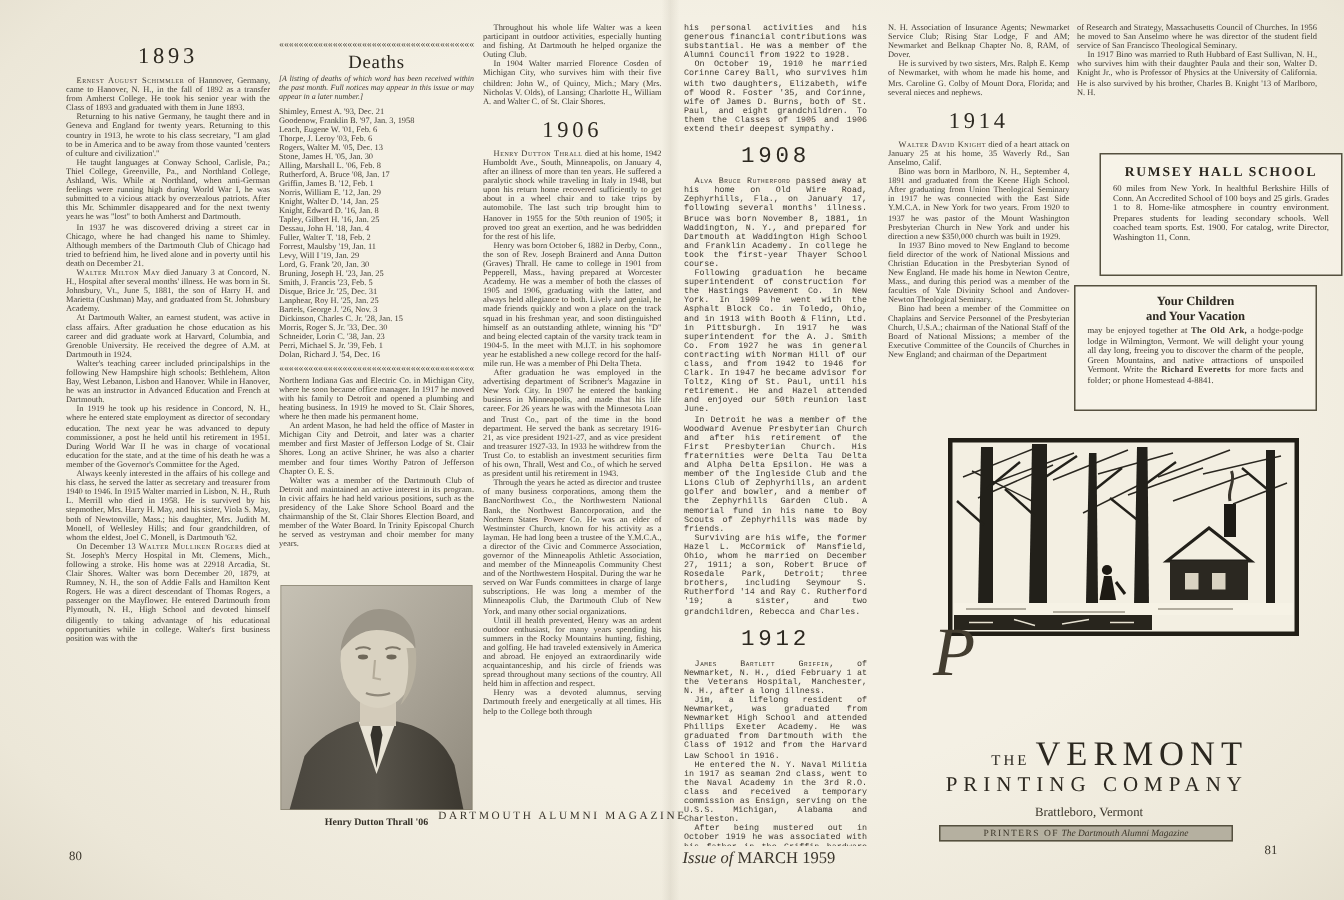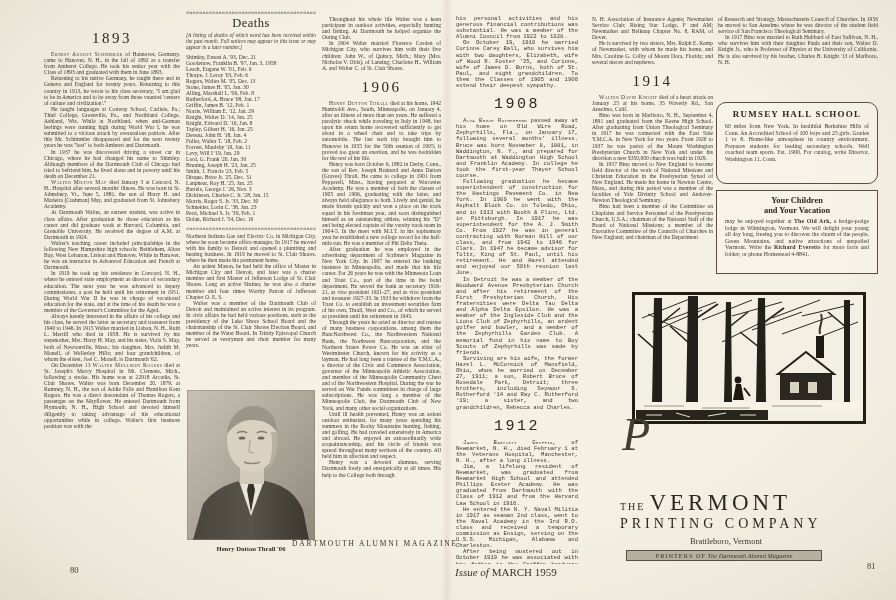--- a/index.html
+++ b/index.html
@@ -17,41 +17,41 @@
   .section-head{font-size:12.5px;line-height:13px;text-align:center;letter-spacing:0.5px;margin:2px 0 3px;color:#2c2820;}
   .ornament-row{text-align:center;font-size:6.5px;line-height:7px;letter-spacing:0;color:#4a453a;white-space:nowrap;overflow:hidden;margin:2px 0 2px;}
   .bracket-note{font-style:italic;font-size:5.3px;line-height:5.9px;text-align:justify;margin:1px 0 3px;}
   .death-list{margin:1px 0 2px;}
   .death-item{font-size:5.6px;line-height:6.0px;white-space:nowrap;overflow:hidden;}
   .photo-fig{position:absolute;left:187px;top:390px;width:128px;height:150px;}
   .photo-caption{position:absolute;left:178px;top:545px;width:146px;text-align:center;
     font-size:6.6px;font-weight:bold;color:#332f27;}
   .etching{position:absolute;left:632px;top:292px;width:234px;height:132px;}
   .ad-box{position:absolute;border:1px solid #55503f;background:rgba(250,247,238,0.45);box-sizing:border-box;padding:5px 8px 4px;}
-  .ad-box.rumsey{left:716px;top:102px;width:162px;height:82px;border-radius:10px;}
+  .ad-box.rumsey{left:733px;top:102px;width:162px;height:82px;}
   .ad-box.vacation{left:716px;top:190px;width:162px;height:84px;}
   .ad-title{font-size:9px;line-height:11px;font-weight:bold;letter-spacing:1.2px;text-align:center;color:#2c2820;margin:1px 0 3px;}
   .ad-title-2l{font-size:8.4px;line-height:9.6px;font-weight:bold;text-align:center;color:#2c2820;margin:0;}
   .ad-body{font-size:5.8px;line-height:6.5px;text-align:justify;margin-top:3px;}
   .ad-body b{letter-spacing:0.2px;}
   .vermont{position:absolute;left:620px;top:420px;width:212px;height:150px;}
   .script-p{position:absolute;left:2px;top:-8px;font-size:46px;line-height:46px;font-style:italic;color:#433d30;
     font-family:"Liberation Serif",serif;}
   .tagline{position:absolute;left:20px;top:24px;width:192px;text-align:center;}
   .tag-line{font-size:7.8px;line-height:10.6px;color:#3a352b;white-space:nowrap;}
-  .vt-name{position:absolute;left:0;top:70px;width:212px;text-align:left;white-space:nowrap;color:#2c2820;}
+  .vt-name{position:absolute;left:0;top:70px;width:212px;text-align:right;white-space:nowrap;color:#2c2820;}
   .vt-the{font-size:10px;letter-spacing:2px;}
   .vt-main{font-size:23px;letter-spacing:4px;font-weight:normal;}
-  .vt-line2{position:absolute;left:0;top:96px;width:212px;text-align:left;font-size:14px;letter-spacing:4px;color:#2c2820;}
+  .vt-line2{position:absolute;left:0;top:96px;width:212px;text-align:right;font-size:14px;letter-spacing:4px;color:#2c2820;}
   .vt-city{position:absolute;left:0;top:116px;width:212px;text-align:center;font-size:8.5px;color:#3a352b;}
   .vt-banner{position:absolute;left:6px;top:130px;width:196px;height:11px;background:#b5b0a0;border:1px solid #55503f;
     box-sizing:border-box;text-align:center;font-size:6.3px;line-height:9px;color:#3a3427;white-space:nowrap;}
   .vt-banner .pref{letter-spacing:1px;font-variant:small-caps;}
   .vt-banner .mag{font-style:italic;}
-  .footer-pn{position:absolute;font-size:8.5px;color:#3a352b;margin-left:24px;}
+  .footer-pn{position:absolute;font-size:8.5px;color:#3a352b;}
   .footer-mag{position:absolute;left:272px;top:539px;width:206px;text-align:center;
     font-size:7.5px;letter-spacing:1.8px;color:#3a352b;white-space:nowrap;}
   .footer-issue{position:absolute;left:455px;top:566px;font-size:11px;color:#3a352b;white-space:nowrap;}
   .footer-issue .it{font-style:italic;}
 </style>
 </head>
 <body>
 
 <div class="spread">
   <div class="gutter"></div>
@@ -62,21 +62,21 @@
       <p class="para">Returning to his native Germany, he taught there and in Geneva and England for twenty years. Returning to this country in 1913, he wrote to his class secretary, "I am glad to be in America and to be away from those vaunted 'centers of culture and civilization'."</p>
       <p class="para">He taught languages at Conway School, Carlisle, Pa.; Thiel College, Greenville, Pa., and Northland College, Ashland, Wis. While at Northland, when anti-German feelings were running high during World War I, he was submitted to a vicious attack by overzealous patriots. After this Mr. Schimmler disappeared and for the next twenty years he was "lost" to both Amherst and Dartmouth.</p>
       <p class="para">In 1937 he was discovered driving a street car in Chicago, where he had changed his name to Shimley. Although members of the Dartmouth Club of Chicago had tried to befriend him, he lived alone and in poverty until his death on December 21.</p>
       <p class="para"><span class="lead">Walter Milton May</span> died January 3 at Concord, N. H., Hospital after several months' illness. He was born in St. Johnsbury, Vt., June 5, 1881, the son of Harry H. and Marietta (Cushman) May, and graduated from St. Johnsbury Academy.</p>
       <p class="para">At Dartmouth Walter, an earnest student, was active in class affairs. After graduation he chose education as his career and did graduate work at Harvard, Columbia, and Grenoble University. He received the degree of A.M. at Dartmouth in 1924.</p>
       <p class="para">Walter's teaching career included principalships in the following New Hampshire high schools: Bethlehem, Alton Bay, West Lebanon, Lisbon and Hanover. While in Hanover, he was an instructor in Advanced Education and French at Dartmouth.</p>
       <p class="para">In 1919 he took up his residence in Concord, N. H., where he entered state employment as director of secondary education. The next year he was advanced to deputy commissioner, a post he held until his retirement in 1951. During World War II he was in charge of vocational education for the state, and at the time of his death he was a member of the Governor's Committee for the Aged.</p>
       <p class="para">Always keenly interested in the affairs of his college and his class, he served the latter as secretary and treasurer from 1940 to 1946. In 1915 Walter married in Lisbon, N. H., Ruth L. Merrill who died in 1958. He is survived by his stepmother, Mrs. Harry H. May, and his sister, Viola S. May, both of Newtonville, Mass.; his daughter, Mrs. Judith M. Monell, of Wellesley Hills; and four grandchildren, of whom the eldest, Joel C. Monell, is Dartmouth '62.</p>
       <p class="para">On December 13 <span class="lead">Walter Mulliken Rogers</span> died at St. Joseph's Mercy Hospital in Mt. Clemens, Mich., following a stroke. His home was at 22918 Arcadia, St. Clair Shores. Walter was born December 20, 1879, at Rumney, N. H., the son of Addie Falls and Hamilton Kent Rogers. He was a direct descendant of Thomas Rogers, a passenger on the Mayflower. He entered Dartmouth from Plymouth, N. H., High School and devoted himself diligently to taking advantage of his educational opportunities while in college. Walter's first business position was with the</p>
     </div>
-  <div class="col" style="left:186px;top:6px;width:130px;height:366px;">
+  <div class="col" style="left:186px;top:24px;width:130px;height:366px;">
       <div class="ornament-row">««««««««««««««««««««««««««««««««««««««««««</div>
       <div class="section-head">Deaths</div>
       <div class="bracket-note">[A listing of deaths of which word has been received within the past month. Full notices may appear in this issue or may appear in a later number.]</div>
       <div class="death-list">
         <div class="death-item">Shimley, Ernest A. '93, Dec. 21</div>
         <div class="death-item">Goodenow, Franklin B. '97, Jan. 3, 1958</div>
         <div class="death-item">Leach, Eugene W. '01, Feb. 6</div>
         <div class="death-item">Thorpe, J. Leroy '03, Feb. 6</div>
         <div class="death-item">Rogers, Walter M. '05, Dec. 13</div>
         <div class="death-item">Stone, James H. '05, Jan. 30</div>

